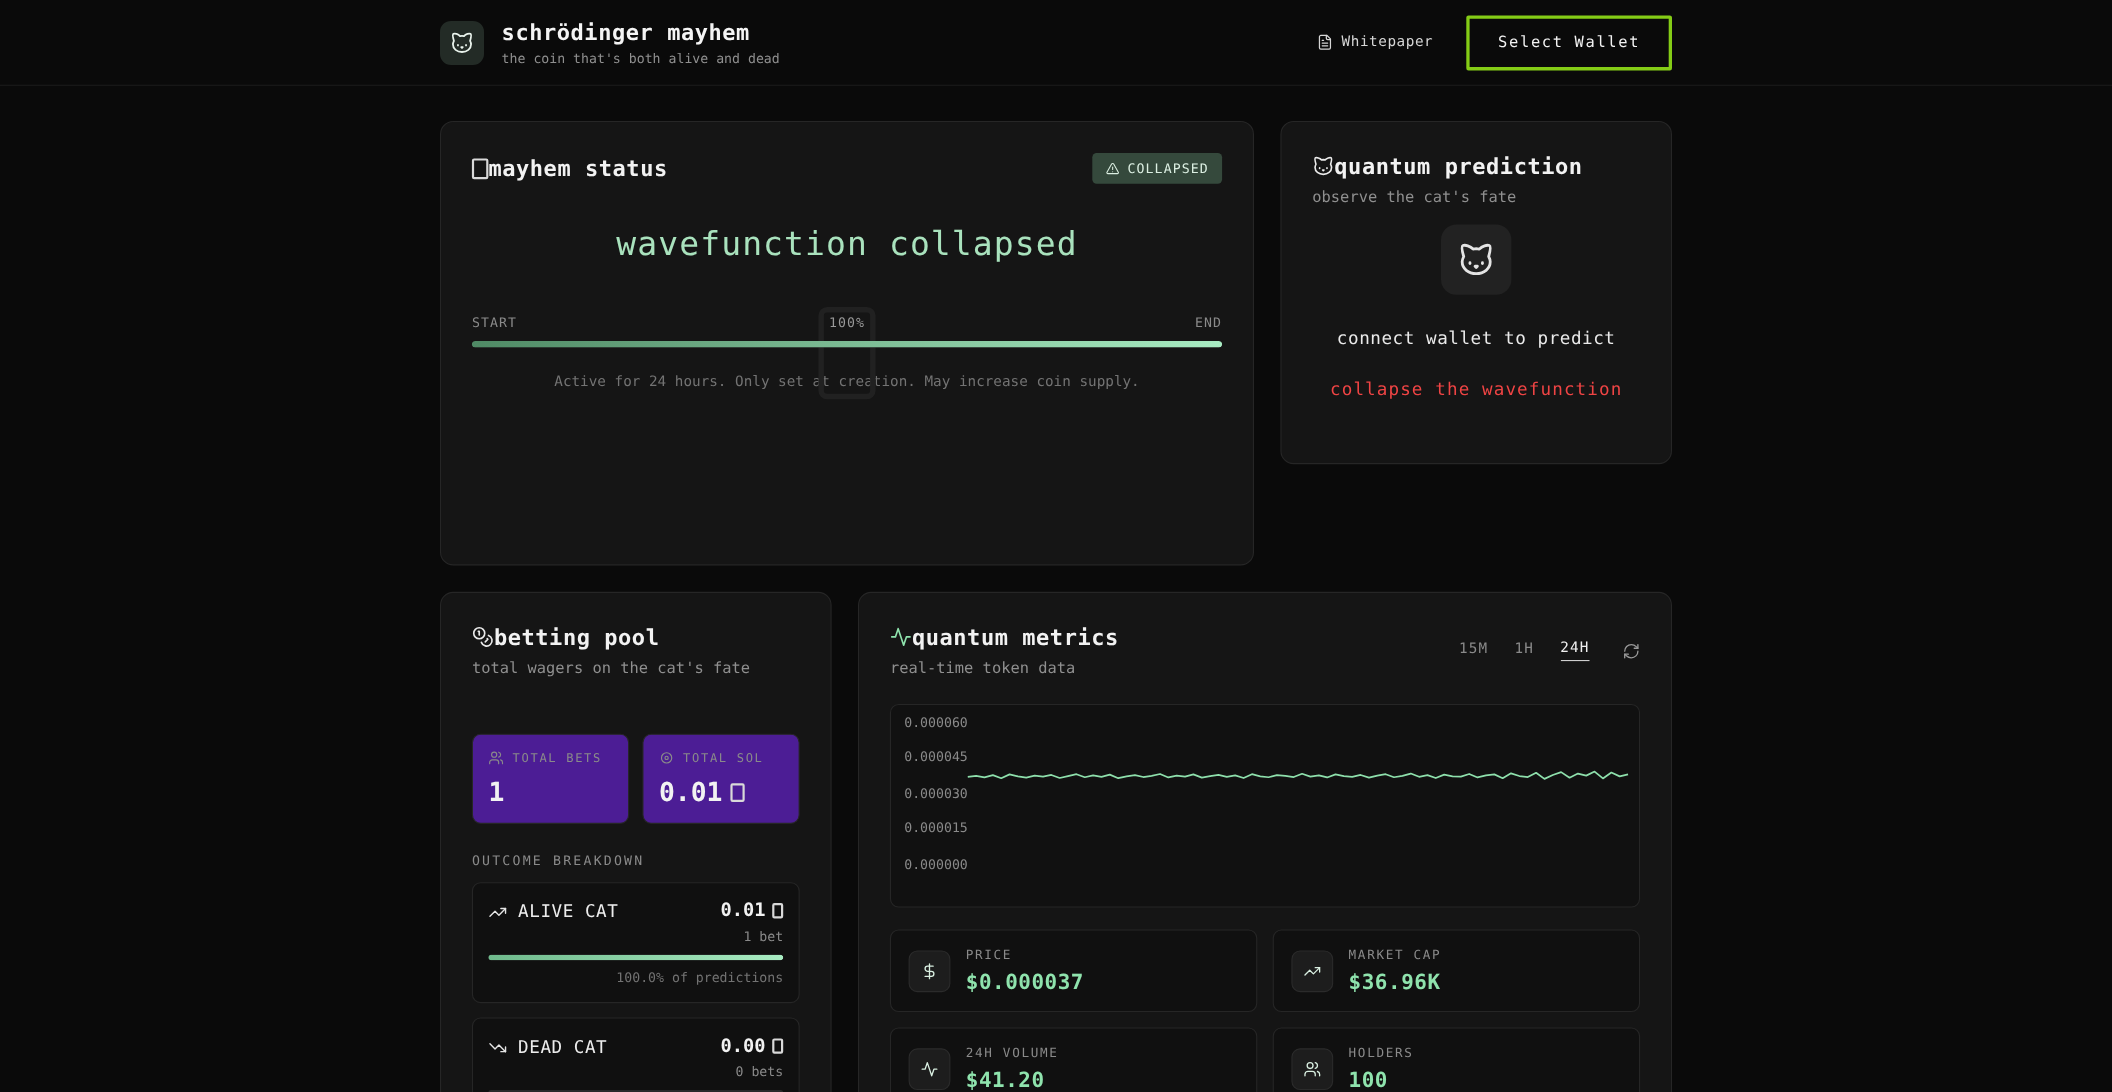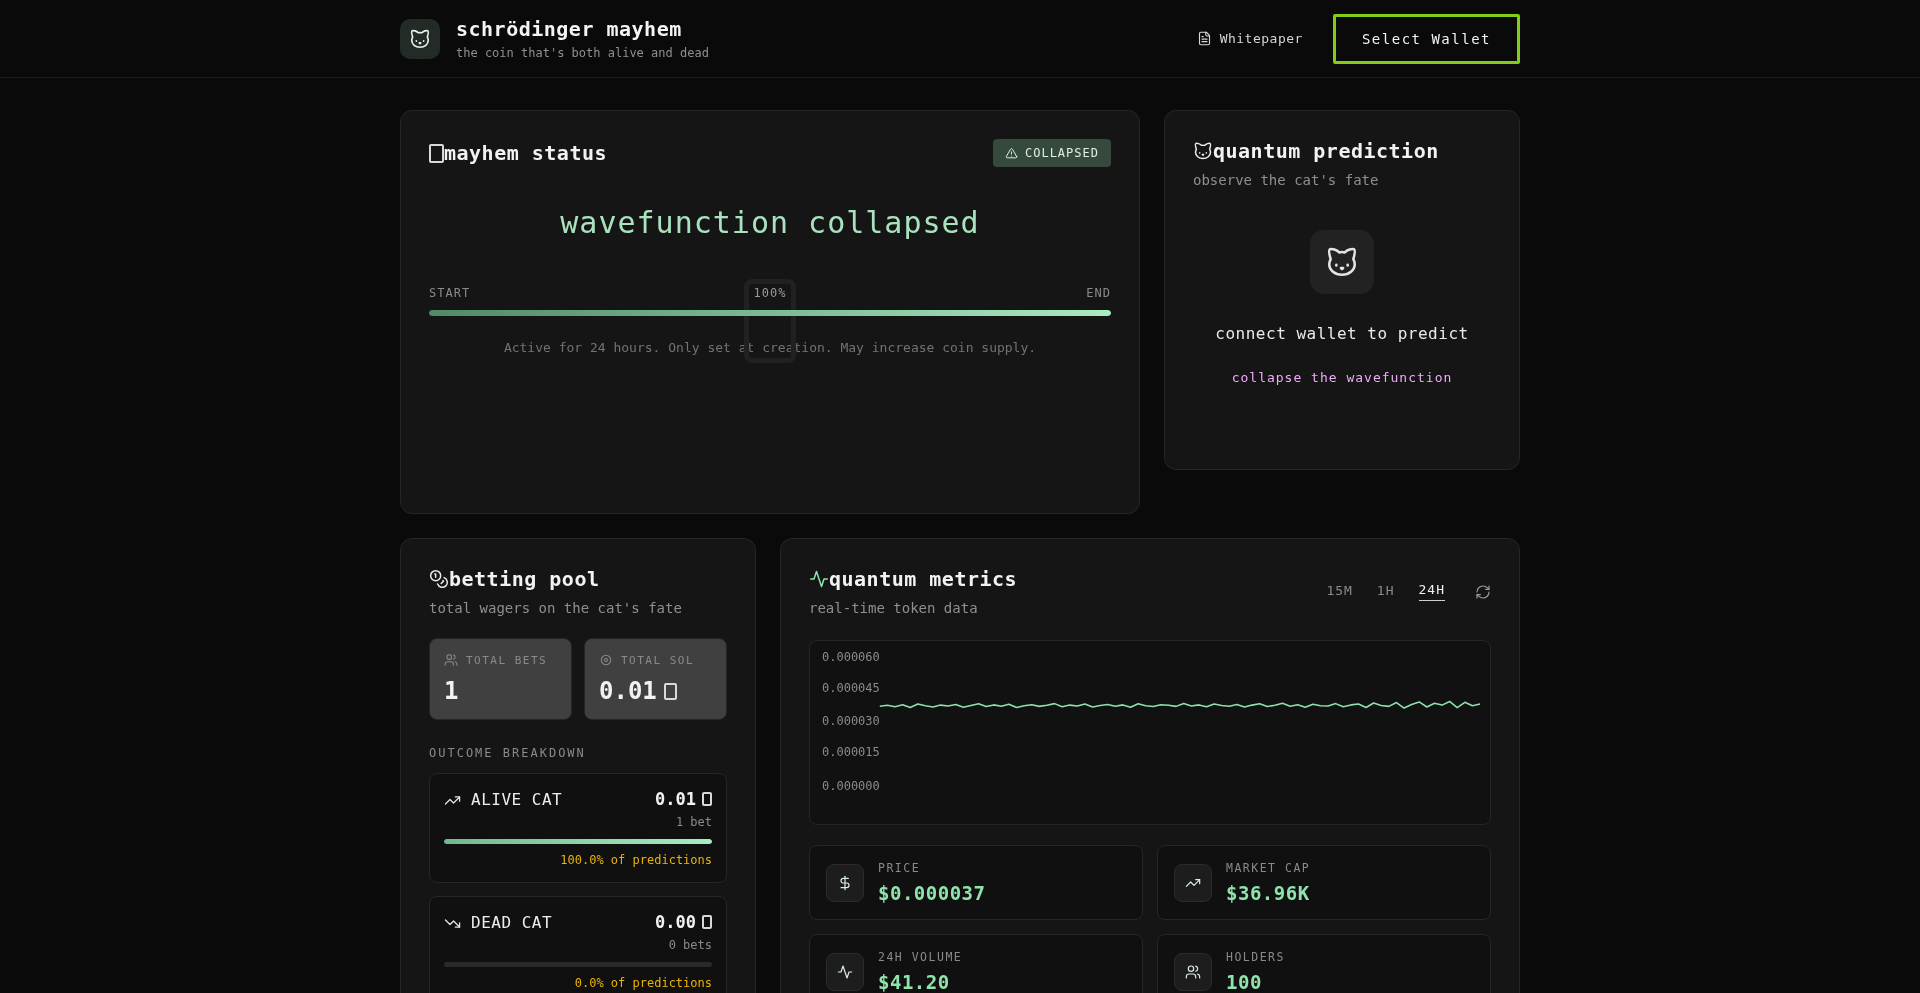--- a/index.html
+++ b/index.html
@@ -44,42 +44,42 @@
   .headline { font-size:30px; color:#a9e2bd; margin-top:18px; letter-spacing:1px; }
   .progress-labels { position:relative; z-index:1; display:flex; justify-content:space-between; margin-top:46px; font-size:12px; letter-spacing:1px; color:#8a8a8a; }
   .progress-labels .mid { position:absolute; left:50%; transform:translateX(-50%); color:#9a9a9a; }
   .bar { position:relative; z-index:1; margin-top:10px; height:6px; border-radius:3px; background:#242424; overflow:hidden; }
   .bar-fill { height:100%; border-radius:3px; background:linear-gradient(90deg,#4f8a65,#a8ecc2); }
   .status-caption { text-align:center; color:#737373; font-size:13px; margin-top:24px; }
   .disclaimer { margin-top:26px; background:#1d1d1d; border:1px solid #343434; border-radius:8px; padding:15px 18px; display:flex; gap:12px; align-items:flex-start; color:#9a9a9a; font-size:13px; line-height:1.55; }
   .disclaimer .icon { margin-top:2px; flex:0 0 auto; color:#a8a8a8; }
 
   
-  .prediction-card { height:360px; display:flex; flex-direction:column; }
+  .prediction-card { height:312px; display:flex; flex-direction:column; }
   .pred-body { flex:1; display:flex; flex-direction:column; align-items:center; justify-content:center; text-align:center; margin-top:-14px; }
   .big-cat { width:64px; height:64px; border-radius:14px; background:#222222; display:flex; align-items:center; justify-content:center; color:#e4e4e4; }
   .cta { font-size:16px; color:#eaeaea; margin-top:30px; letter-spacing:0.5px; }
-  .cta-sub { font-size:13px; color:#f0abfc; margin-top:27px; letter-spacing:1px; }
+  .cta-sub { font-size:16px; color:#ef4444; margin-top:27px; letter-spacing:1px; }
 
   
   .stats-row { display:grid; grid-template-columns:1fr 1fr; gap:12px; margin-top:22px; }
-  .stat-box { background:#404040; border:1px solid #262626; border-radius:8px; padding:14px; }
+  .stat-box { background:#4c1d95; border:1px solid #262626; border-radius:8px; padding:14px;margin-top:29px; }
   .stat-label { display:flex; align-items:center; gap:8px; color:#8a8a8a; font-size:11px; letter-spacing:1.5px; }
   .stat-value { margin-top:10px; font-size:24px; font-weight:bold; color:#f2f2f2; display:flex; align-items:center; }
   .tofu-val { width:13px; height:17px; margin-left:7px; }
   .breakdown-label { margin-top:26px; color:#8a8a8a; font-size:12px; letter-spacing:2px; }
   .outcome-box { margin-top:13px; background:#101010; border:1px solid #262626; border-radius:8px; padding:15px 14px; }
   .outcome-top { display:flex; align-items:center; justify-content:space-between; }
   .outcome-name { display:flex; align-items:flex-end; gap:10px; font-size:16px; font-weight:normal; color:#ededed; letter-spacing:0.5px; }
   .outcome-amt { font-size:17px; font-weight:bold; color:#f2f2f2; display:flex; align-items:center; }
   .tofu-sm { width:10px; height:14px; margin-left:6px; border-width:2px; }
   .outcome-bets { text-align:right; color:#8a8a8a; font-size:12px; margin-top:6px; }
   .outcome-bar { margin-top:10px; height:5px; border-radius:3px; background:#2a2a2a; overflow:hidden; }
   .outcome-fill { height:100%; background:linear-gradient(90deg,#6fba8c,#a8ecc2); border-radius:3px; }
-  .outcome-pct { text-align:right; color:#eab308; font-size:12px; margin-top:9px; }
+  .outcome-pct { text-align:right; color:#737373; font-size:12px; margin-top:9px; }
 
   
   .metrics-head-right { display:flex; gap:24px; }
   .range-btn { background:none; border:none; font-family:inherit; font-size:13px; color:#8a8a8a; letter-spacing:1px; cursor:pointer; padding:0 0 3px 0; }
   .range-btn.active { color:#f0f0f0; border-bottom:1px solid #cfcfcf; }
   .refresh-btn { background:none; border:none; color:#9a9a9a; cursor:pointer; margin-left:6px; padding:0; }
   .chart-box { margin-top:24px; height:185px; background:#111111; border:1px solid #262626; border-radius:8px; position:relative; overflow:hidden; }
   .ytick { position:absolute; left:12px; font-size:12px; color:#8a8a8a; }
   .chart-svg { position:absolute; inset:0; width:100%; height:100%; }
   .metrics-grid { margin-top:20px; display:grid; grid-template-columns:1fr 1fr; gap:14px; }

